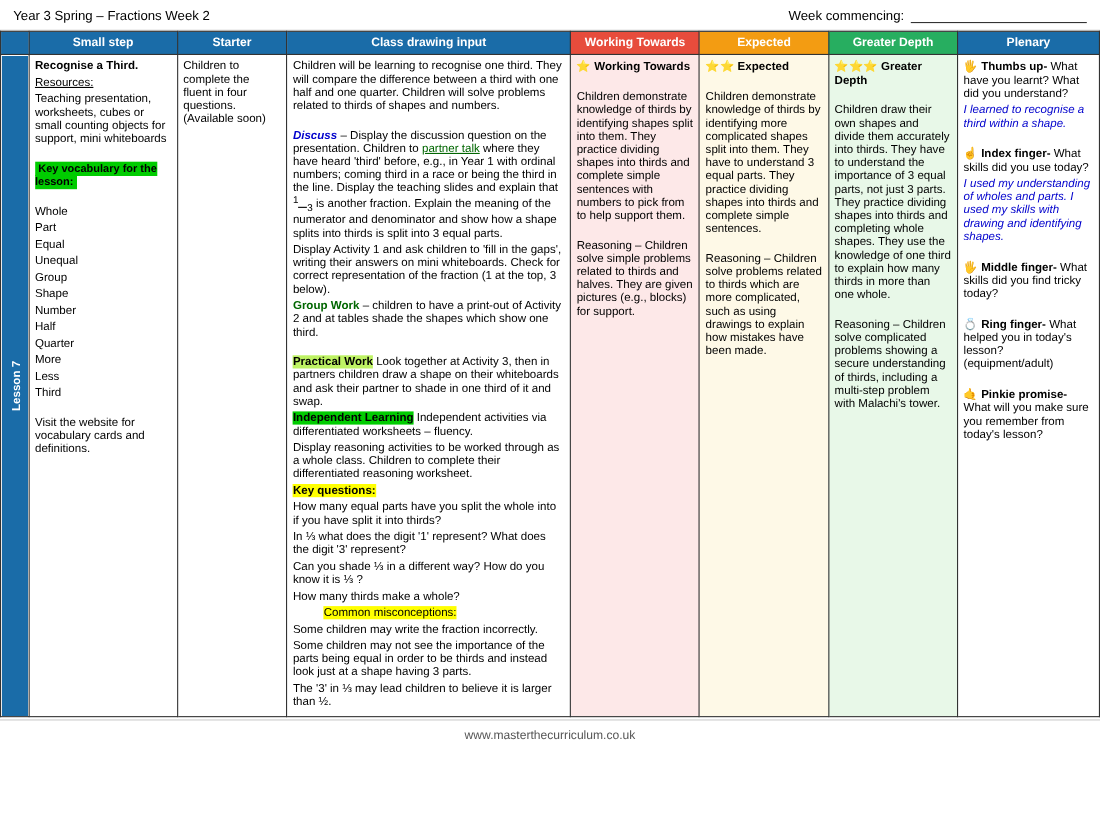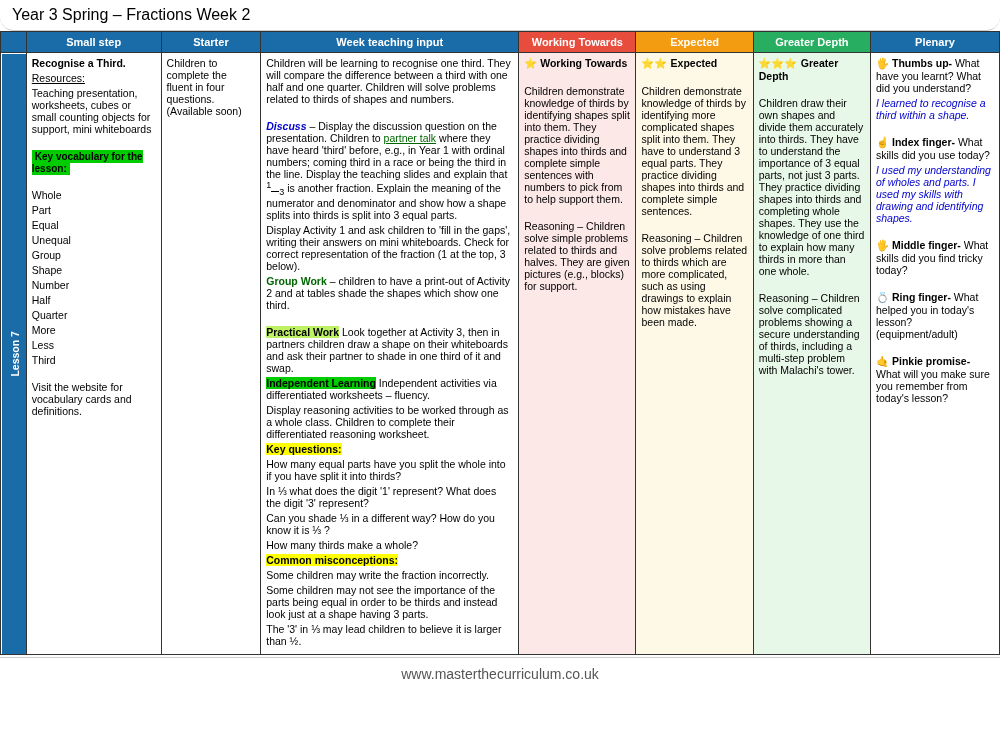--- a/index.html
+++ b/index.html
@@ -4,22 +4,21 @@
   <style>
     * { box-sizing: border-box; margin: 0; padding: 0; }
     body { font-family: Arial, sans-serif; font-size: 11px; background: #fff; width: 1000px; min-height: 750px; }
 
     .top-bar {
       display: flex;
       justify-content: space-between;
       align-items: center;
       padding: 6px 12px;
       border-bottom: 1px solid #ccc;
-      font-size: 16px;
-      border-radius: 14px;
+      font-size: 12px;
     }
 
     .week-commencing {
       display: flex;
       align-items: center;
       gap: 6px;
     }
     .week-line {
       display: inline-block;
       width: 160px;
@@ -54,21 +53,21 @@
 
     .key-vocab { background-color: #00cc00; color: #000; font-weight: bold; font-size: 10px; padding: 1px 3px; }
 
     .working-towards-col { background-color: #fde8e8; }
     .expected-col { background-color: #fef9e7; }
     .greater-col { background-color: #e8f8e8; }
 
     .footer {
       text-align: center;
       padding: 8px;
-      font-size: 14px;
+      font-size: 11px;
       color: #555;
       border-top: 1px solid #ccc;
       margin-top: 2px;
     }
 
     .lesson-cell {
       background: #1a6ca8;
       color: #fff;
       text-align: center;
       writing-mode: vertical-lr;
@@ -78,36 +77,40 @@
       padding: 0;
     }
 
     p { margin-bottom: 3px; }
 
     .group-work-text { color: #006600; font-weight: bold; margin-top: 16px; }
     .discuss-text { color: #0000cc; font-weight: bold; font-style: italic; }
     .practical-work-text { background-color: #bef264; font-weight: bold; }
     .independent-learning-text { background-color: #00cc00; font-weight: bold; }
     .key-questions-text { background-color: #ffff00; font-weight: bold; }
-    .common-misconceptions-text { background-color: #ffff00; font-weight: bold; }
+    .common-misconceptions-text { background-color: #ffff00; font-weight: normal; margin-left: 28px; }
   </style>
 </head>
 <body>
 
 <div class="top-bar">
   <span>Year 3 Spring – Fractions Week 2</span>
+  <span class="week-commencing">
+    <span>Week commencing:</span>
+    <span class="week-line">&nbsp;</span>
+  </span>
 </div>
 
 <table class="main-table">
   <thead>
     <tr class="header-row">
       <th class="th-blue" style="width:22px;"></th>
       <th class="th-blue" style="width:115px;">Small step</th>
       <th class="th-blue" style="width:85px;">Starter</th>
-      <th class="th-blue" style="width:220px;">Week teaching input</th>
+      <th class="th-blue" style="width:220px;">Class drawing input</th>
       <th class="working-towards-header" style="width:100px;">Working Towards</th>
       <th class="expected-header" style="width:100px;">Expected</th>
       <th class="greater-header" style="width:100px;">Greater Depth</th>
       <th class="th-blue" style="width:110px;">Plenary</th>
     </tr>
   </thead>
   <tbody>
     <tr>
       <td class="lesson-cell" rowspan="1">
         <span>Lesson 7</span>

